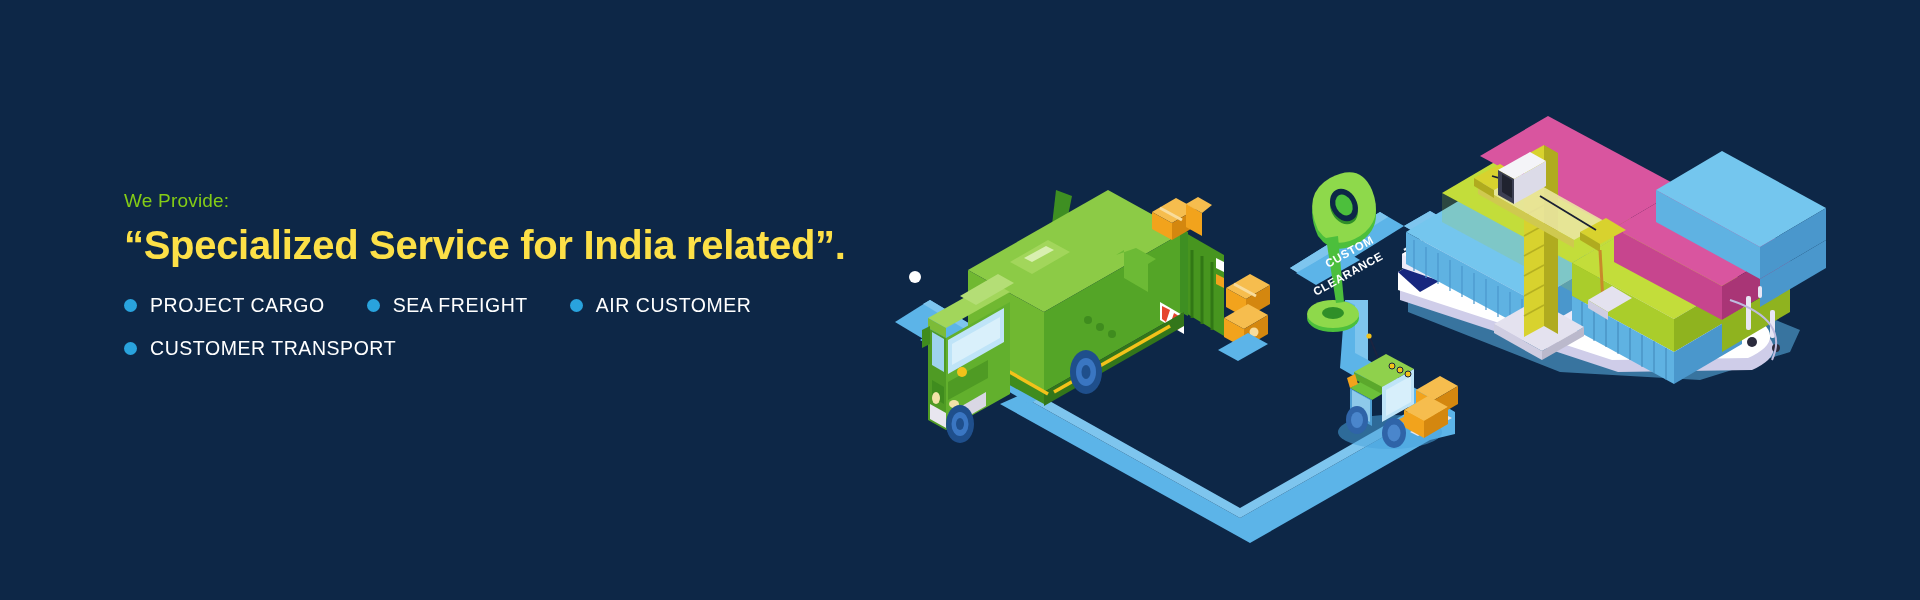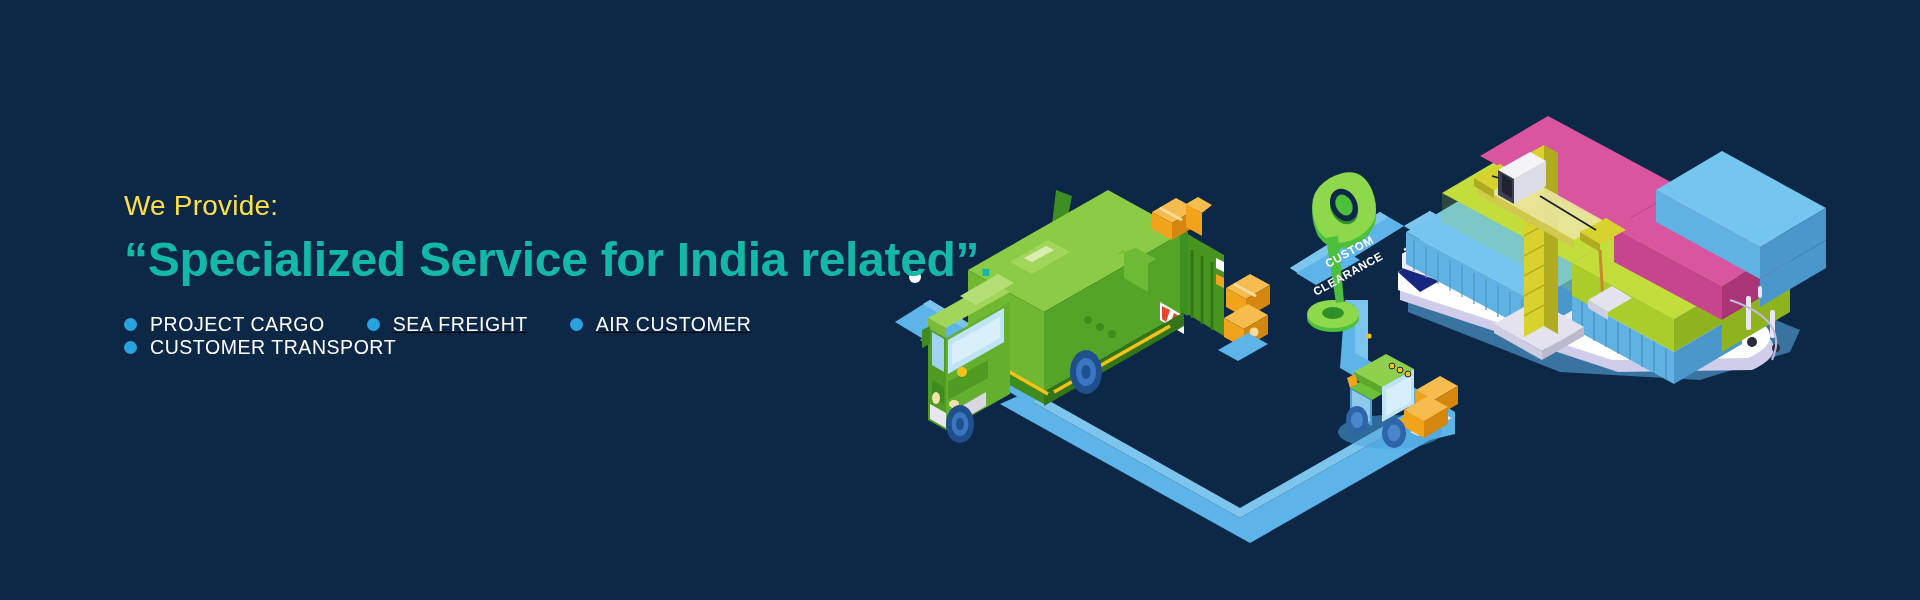--- a/index.html
+++ b/index.html
@@ -19,52 +19,52 @@
   }
 
   
   .copy {
     position:absolute;
     left:124px; top:190px;
     width:860px;
     z-index:5;
   }
   .eyebrow {
-    font-size:28px;
+    font-size:19px;
     font-weight:400;
-    color:#fde047;
+    color:#84cc16;
     letter-spacing:0.2px;
     line-height:1.15;
     margin-bottom:10px;
   }
   .headline {
-    font-size:48px;
+    font-size:40px;
     font-weight:700;
-    color:#14b8a6;
+    color:#fde047;
     letter-spacing:-0.3px;
     line-height:1.15;
     white-space:nowrap;
     margin-bottom:26px;
   }
-  .svc-rows { display:flex; flex-direction:column; }
+  .svc-rows { display:flex; flex-direction:column; gap:20px; }
   .svc-row  { display:flex; align-items:center; }
   .svc-item { display:flex; align-items:center; white-space:nowrap; }
   .svc-dot {
     width:13px; height:13px; border-radius:50%;
     background:#29a3dd;
     flex:0 0 auto;
     margin-right:13px;
   }
   .svc-label {
     font-size:19.5px;
     font-weight:400;
     color:#ffffff;
     letter-spacing:0.55px;
   }
-  .svc-row .svc-item + .svc-item { margin-left:42px;text-decoration:underline; }
+  .svc-row .svc-item + .svc-item { margin-left:42px; }
   .svc-row.row2 .svc-item + .svc-item { margin-left:48px; }
 
   
   .art { position:absolute; left:0; top:0; width:1920px; height:600px; }
   .art svg { display:block; }
 </style>
 </head>
 <body>
 
 <div id="banner" style="background: rgb(13, 39, 71);">

